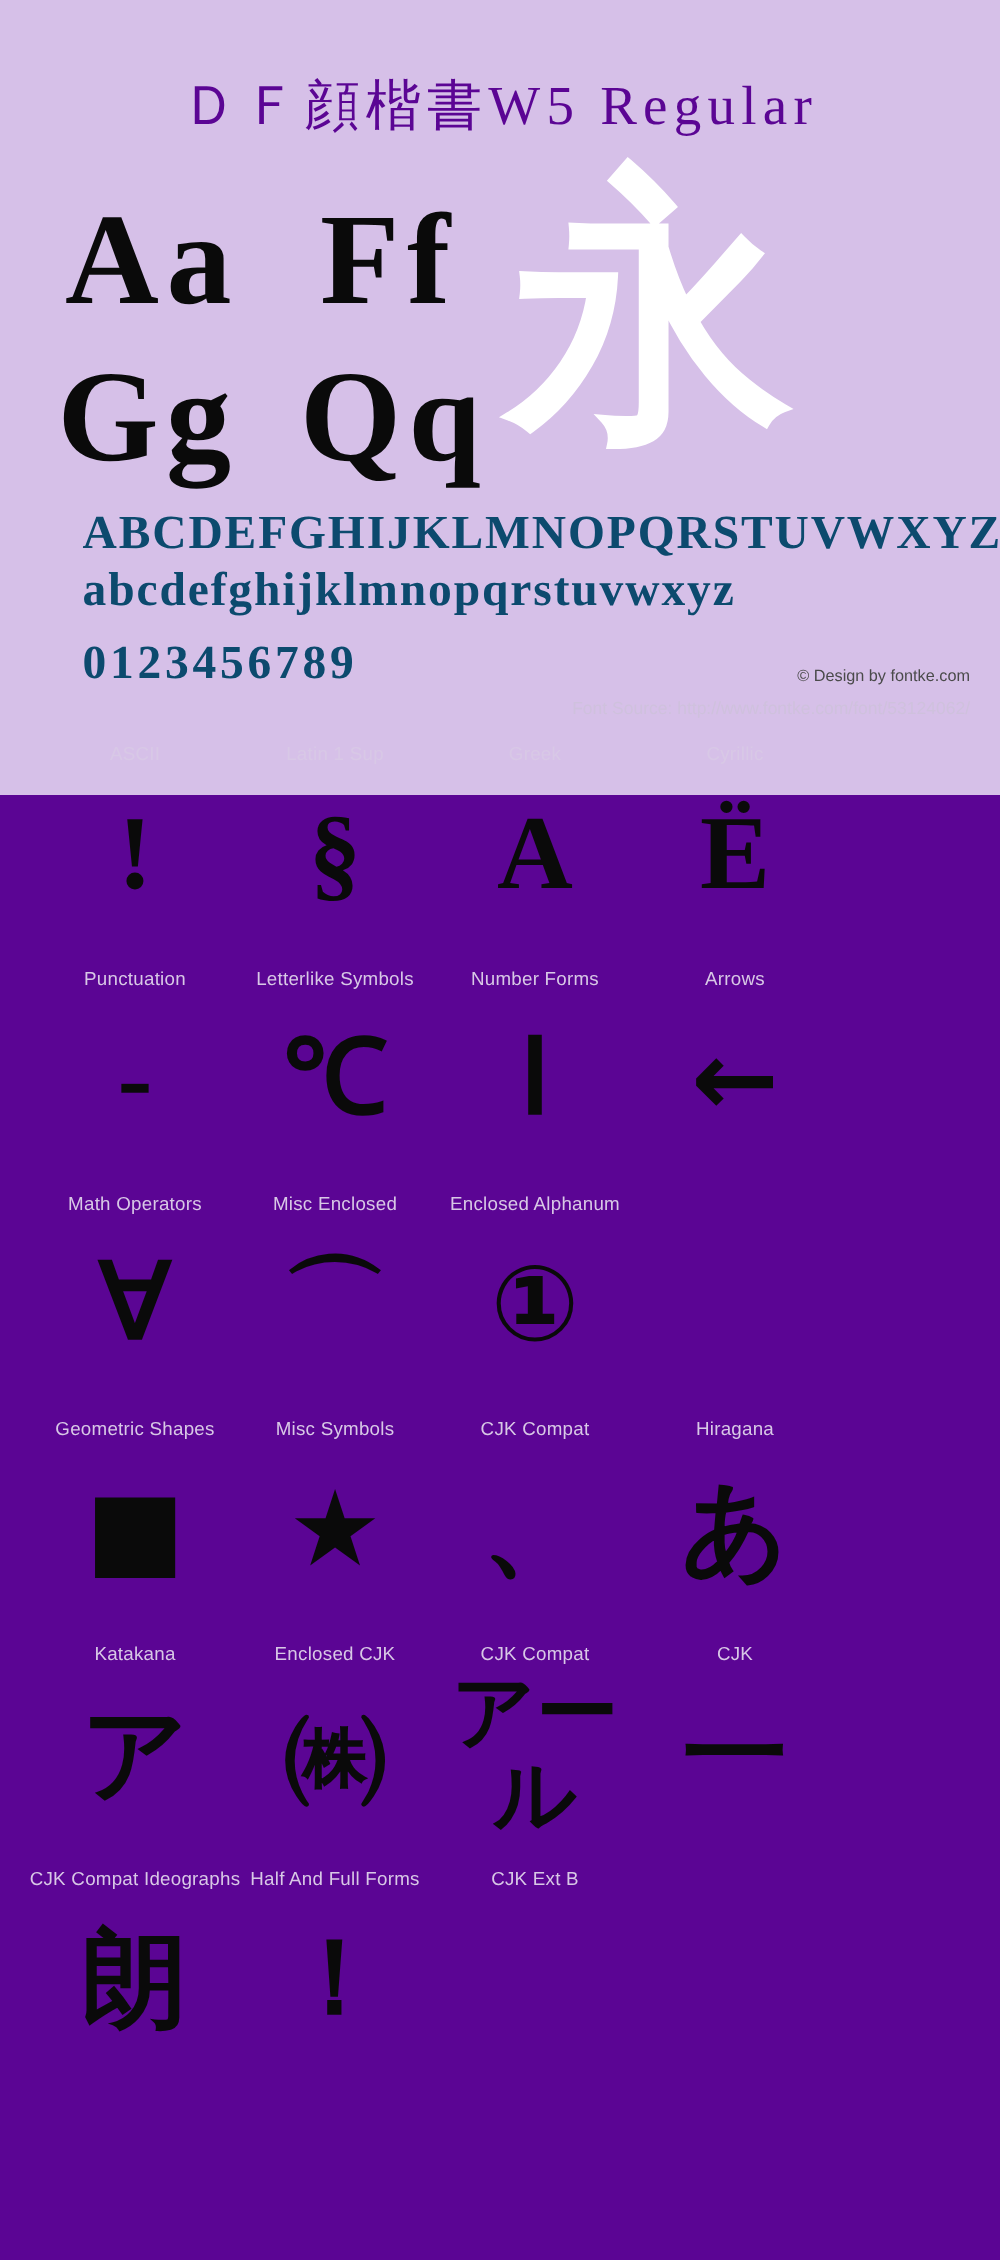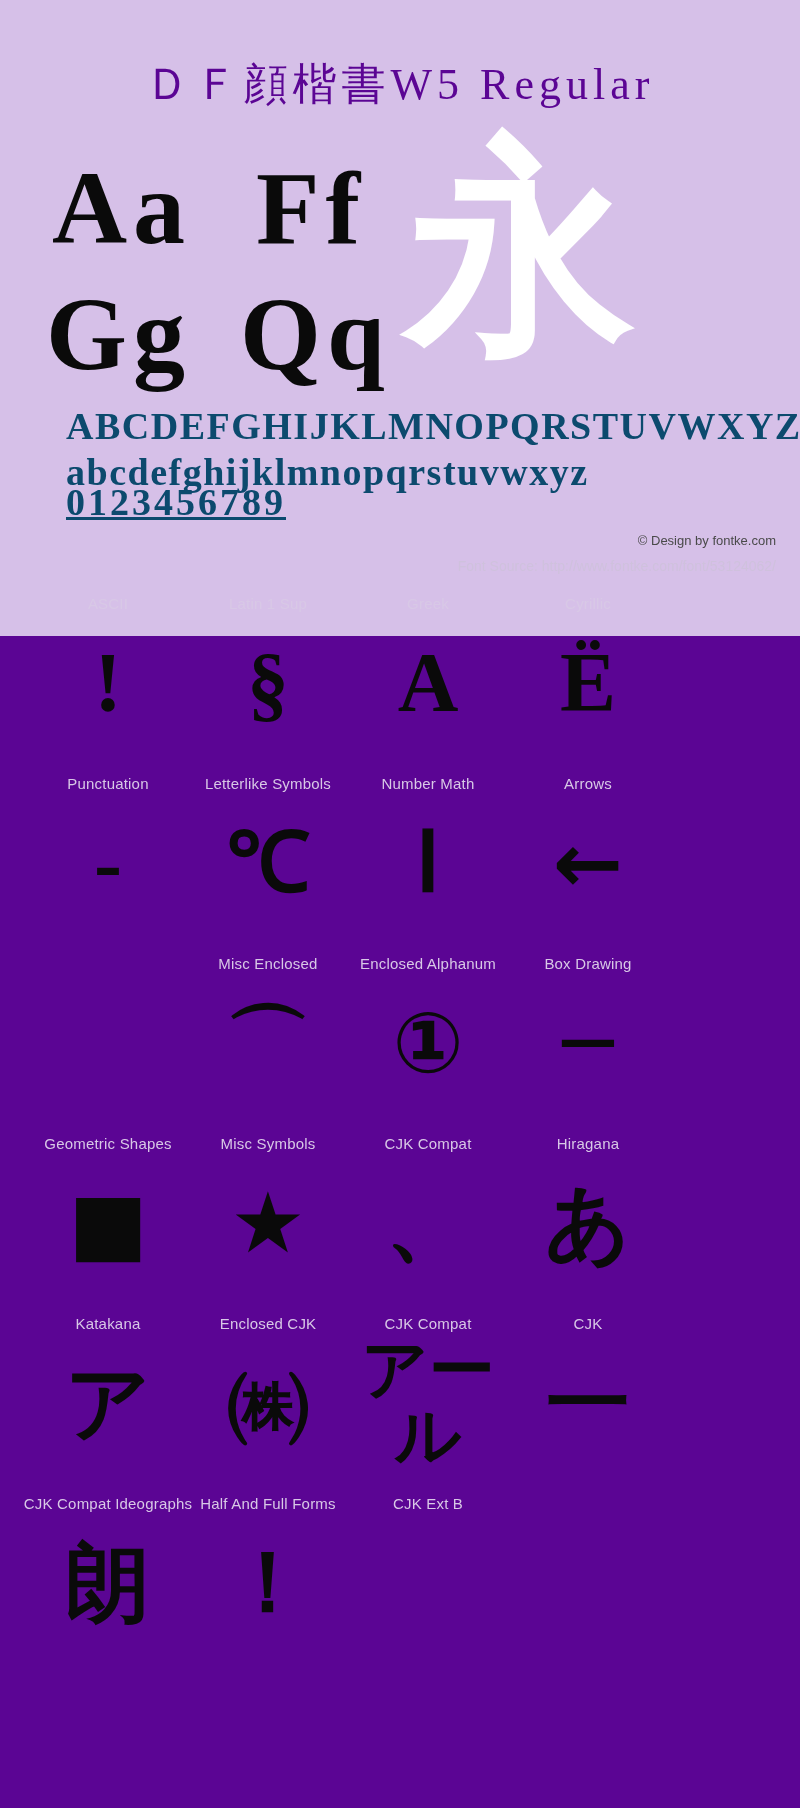--- a/index.html
+++ b/index.html
@@ -58,21 +58,21 @@
     font-family:"Liberation Serif", serif;
     font-weight:bold;
     color:#0c4a6e;
     font-size:38px;
     letter-spacing:1.5px;
     white-space:nowrap;
     margin-left:18px;
   }
   #alpha-upper{ top:404px; }
   #alpha-lower{ top:450px; }
-  #alpha-digits{ top:480px; letter-spacing:3px;text-decoration:underline; }
+  #alpha-digits{ top:508px; letter-spacing:3px; }
 
   #design-credit{
     position:absolute; right:24px; top:533px;
     font-size:13px; color:#4a4a4a;
     font-family:"Liberation Sans", sans-serif;
   }
 
   #font-source{
     position:absolute; right:24px; top:558px;
     font-size:14px; color:#cfc1dd;
@@ -170,42 +170,42 @@
   <div class="grid-row">
     <div class="cell cell-0">
       <div class="cell-label">Punctuation</div>
       <div class="cell-glyph serif">‐</div>
     </div>
     <div class="cell cell-1">
       <div class="cell-label">Letterlike Symbols</div>
       <div class="cell-glyph serif">℃</div>
     </div>
     <div class="cell cell-2">
-      <div class="cell-label">Number Math</div>
+      <div class="cell-label">Number Forms</div>
       <div class="cell-glyph serif">Ⅰ</div>
     </div>
     <div class="cell cell-3">
       <div class="cell-label">Arrows</div>
       <div class="cell-glyph">←</div>
     </div>
   </div>
 
   <div class="grid-row">
+    <div class="cell cell-0">
+      <div class="cell-label">Math Operators</div>
+      <div class="cell-glyph serif">∀</div>
+    </div>
     <div class="cell cell-1">
       <div class="cell-label">Misc Enclosed</div>
       <div class="cell-glyph">⌒</div>
     </div>
     <div class="cell cell-2">
       <div class="cell-label">Enclosed Alphanum</div>
       <div class="cell-glyph">①</div>
     </div>
-    <div class="cell cell-3">
-      <div class="cell-label">Box Drawing</div>
-      <div class="cell-glyph">─</div>
-    </div>
   </div>
 
   <div class="grid-row">
     <div class="cell cell-0">
       <div class="cell-label">Geometric Shapes</div>
       <div class="cell-glyph">■</div>
     </div>
     <div class="cell cell-1">
       <div class="cell-label">Misc Symbols</div>
       <div class="cell-glyph">★</div>

